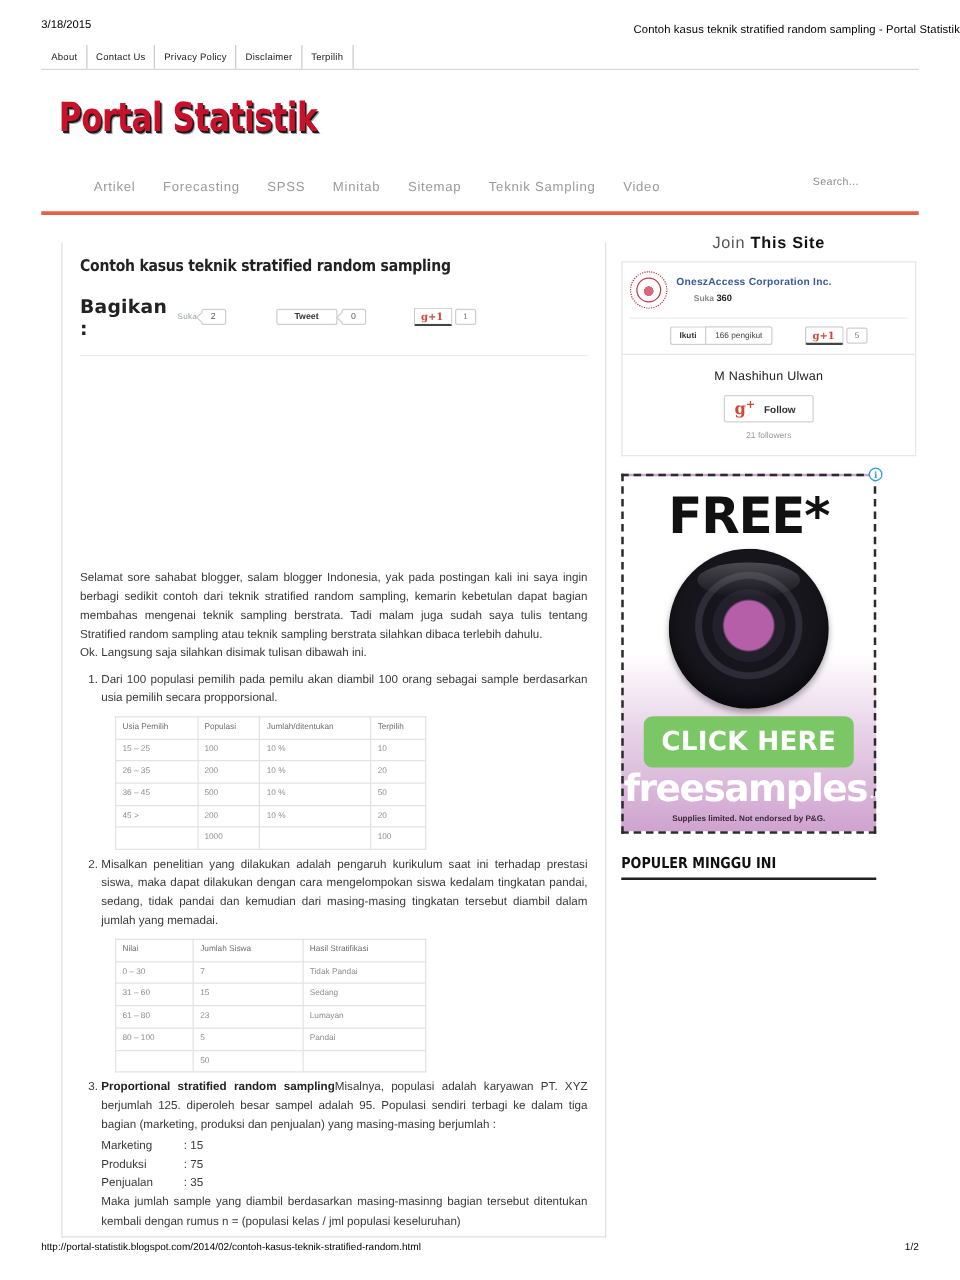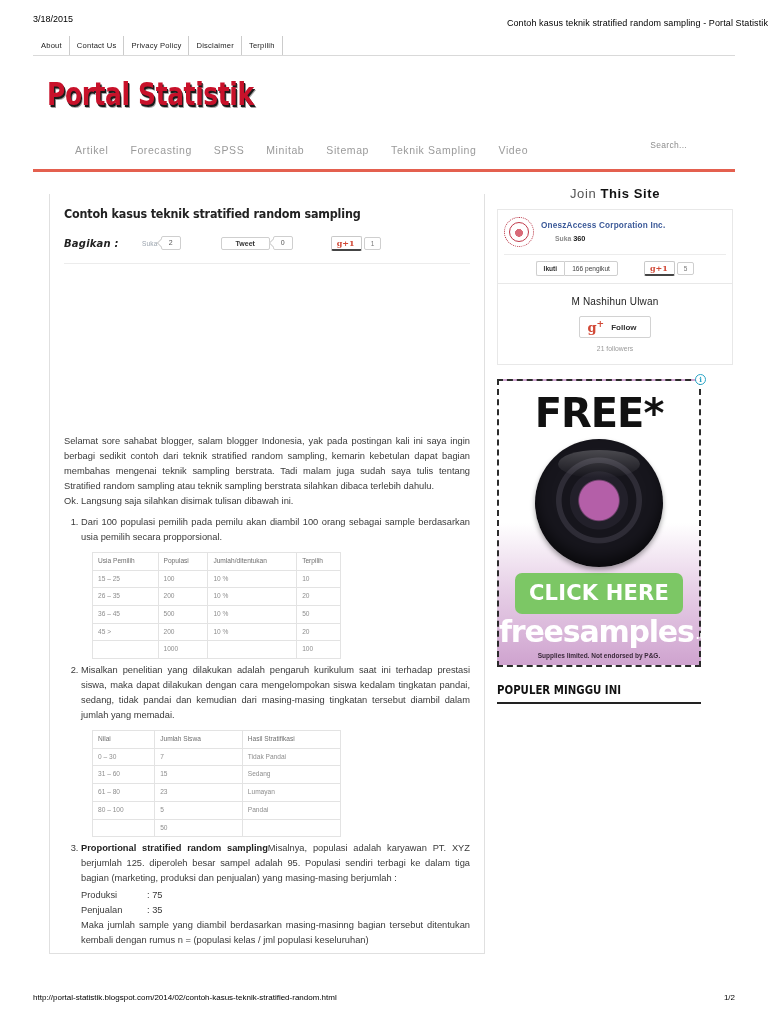--- a/index.html
+++ b/index.html
@@ -128,25 +128,24 @@
     line-height: 1.2;
   }
   .share-row {
     display: flex; align-items: center;
     margin-top: 14px; padding-bottom: 12px;
     border-bottom: 1px solid #ececec;
   }
   .share-label {
     font-family: "DejaVu Sans", sans-serif;
     font-weight: bold;
-    font-size: 10px;
+    font-size: 15px;
     color: #222;
     width: 78px;
     letter-spacing: .2px;
-    font-style: italic;
   }
   .fb-like { display: flex; align-items: center; gap: 3px; margin-right: 40px; }
   .fb-like .lbl { font-size: 6.5px; color: #9aa3ad; letter-spacing: .2px; }
   .cntbox {
     border: 1px solid #cfcfcf; background: #fff;
     font-size: 7px; color: #555;
     padding: 2px 7px; border-radius: 2px;
     position: relative;
     line-height: 1.1;
   }
@@ -503,20 +502,24 @@
                       <td>50</td>
                       <td></td>
                     </tr>
                   </tbody>
                 </table>
               </li>
 
               <li>
                 <span class="bold-lead">Proportional stratified random sampling</span><span>Misalnya, populasi adalah karyawan PT. XYZ berjumlah 125. diperoleh besar sampel adalah 95. Populasi sendiri terbagi ke dalam tiga bagian (marketing, produksi dan penjualan) yang masing-masing berjumlah :</span>
                 <div class="mono-lines">
+                  <div class="ml">
+                    <span class="k">Marketing</span>
+                    <span class="v">: 15</span>
+                  </div>
                   <div class="ml">
                     <span class="k">Produksi</span>
                     <span class="v">: 75</span>
                   </div>
                   <div class="ml">
                     <span class="k">Penjualan</span>
                     <span class="v">: 35</span>
                   </div>
                 </div>
                 <div>Maka jumlah sample yang diambil berdasarkan masing-masinng bagian tersebut ditentukan kembali dengan rumus n = (populasi kelas / jml populasi keseluruhan)</div>

